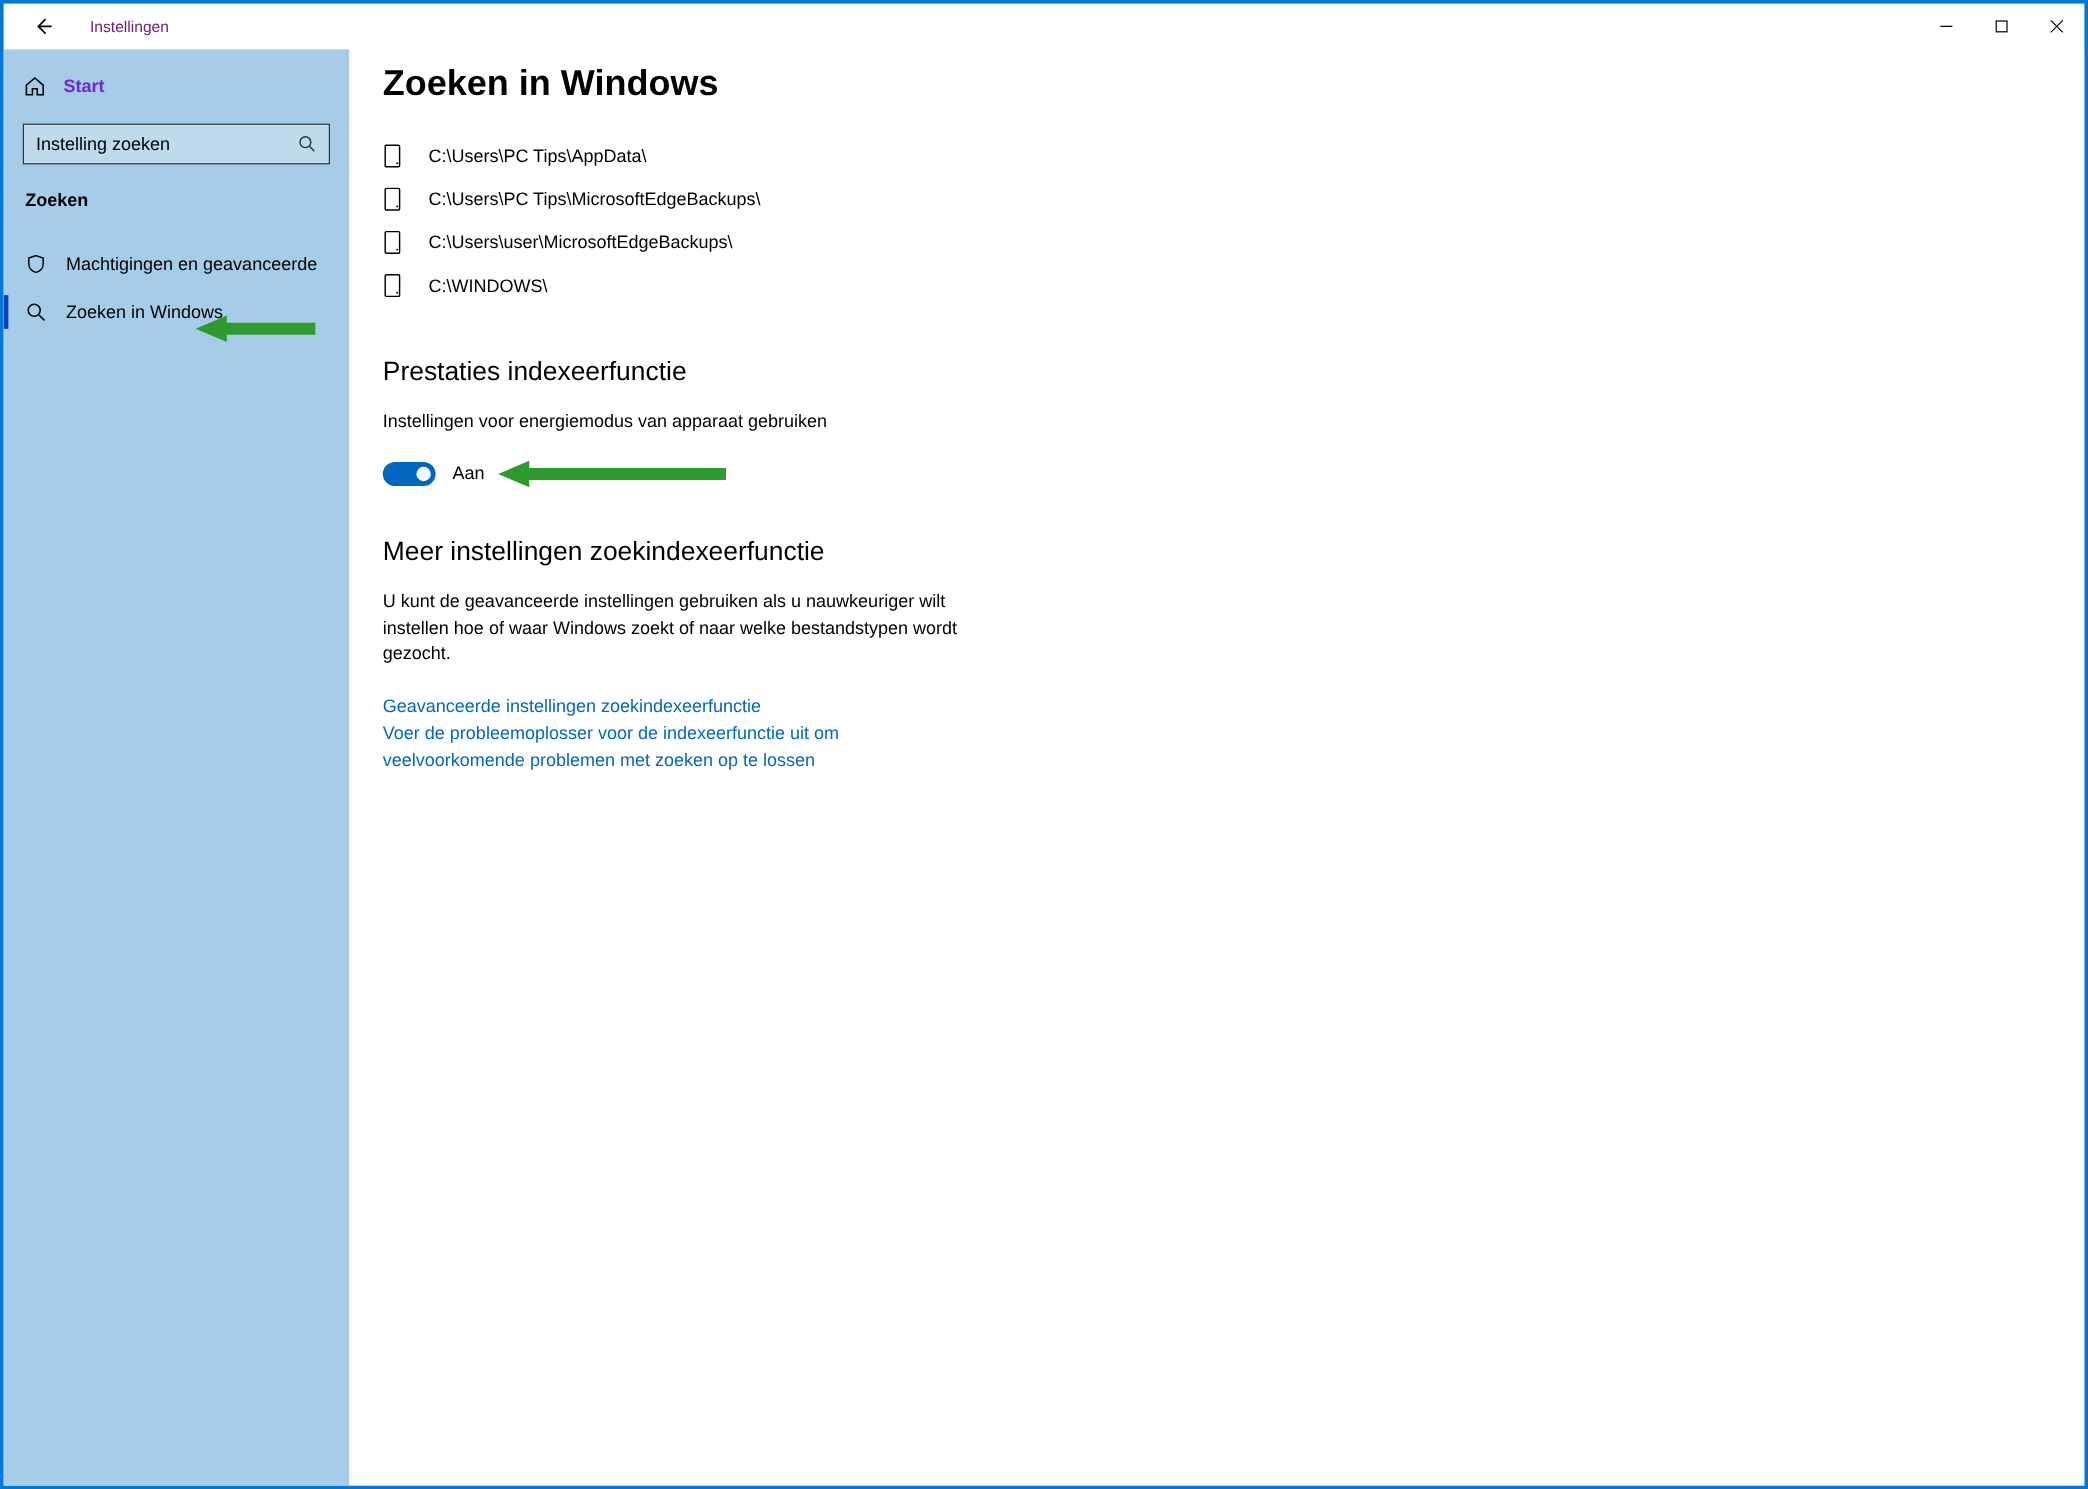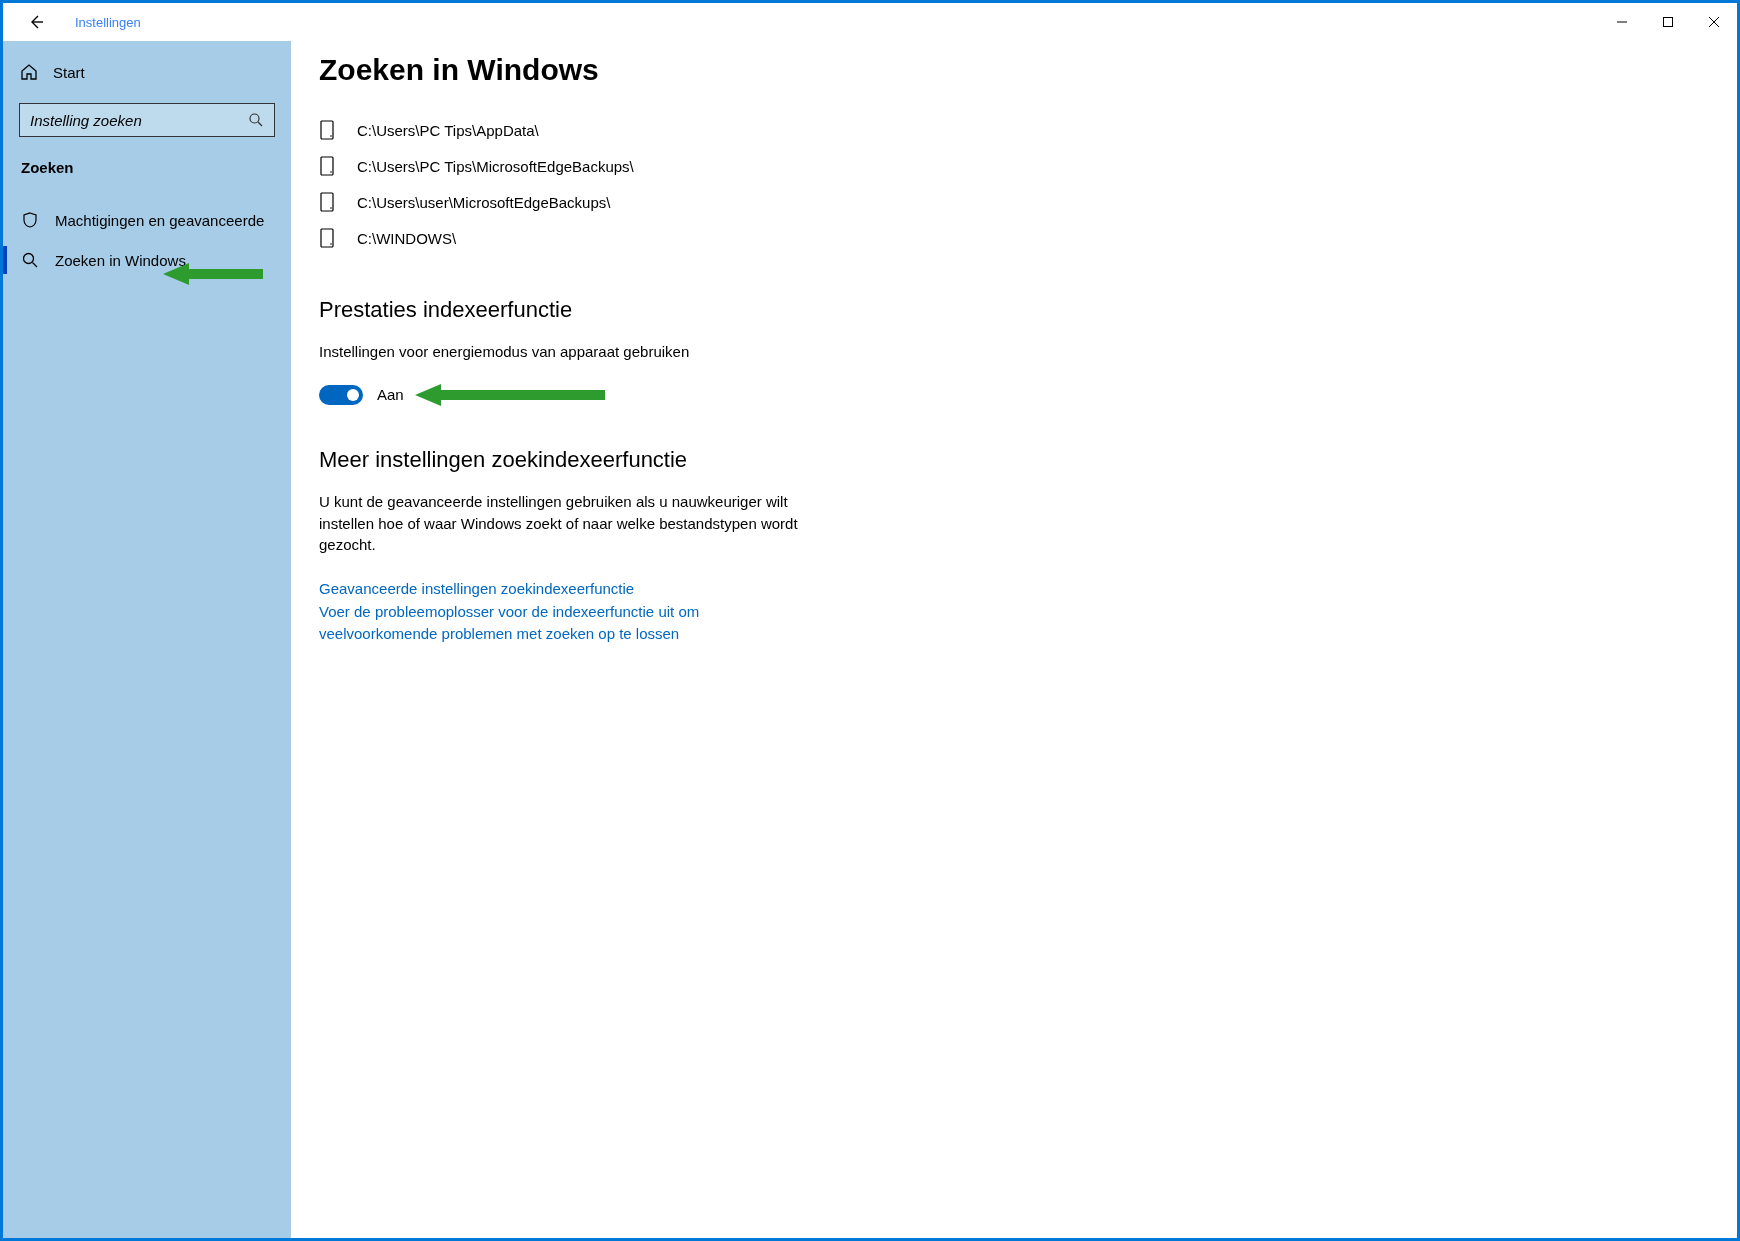--- a/index.html
+++ b/index.html
@@ -6,37 +6,37 @@
 body { width: 1296px; height: 926px; background: #0078d7; overflow: hidden; }
 .window {
   position: absolute; top: 3px; left: 3px; right: 3px; bottom: 3px;
   background: #fff; display: flex; flex-direction: column;
 }
 .titlebar {
   height: 38px; display: flex; align-items: center;
   padding-left: 18px;
 }
 .back-btn { width: 30px; height: 30px; display:flex; align-items:center; justify-content:center; cursor:pointer; }
-.title-text { font-size: 13px; margin-left: 24px; color: #3b82f6; }
+.title-text { font-size: 13px; margin-left: 24px; color: #701a75; }
 .win-controls { margin-left: auto; display:flex; }
 .win-controls div { width: 46px; height: 38px; display:flex; align-items:center; justify-content:center; cursor:pointer; }
 .content { flex:1; display:flex; overflow:hidden; }
 .sidebar {
   width: 288px; background: #a7cce7; padding: 14px 16px 0 16px;
   display:flex; flex-direction:column; position:relative;
 }
 .home-row { display:flex; align-items:center; height: 34px; margin-bottom: 14px; cursor:pointer; }
 .home-row .icon { width: 20px; height:20px; margin-right: 14px; }
-.home-row span { font-size: 15px; color:#000000; }
+.home-row span { font-size: 15px; color:#6d28d9;font-weight:bold; }
 .search-box {
   height: 34px; border: 1px solid #333; background: #bedaed;
   display:flex; align-items:center; padding: 0 10px; margin-bottom: 22px;
 }
 .search-box input {
-  flex:1; border:none; outline:none; background:transparent; font-size: 15px; color:#000;font-style:italic;
+  flex:1; border:none; outline:none; background:transparent; font-size: 15px; color:#000;
 }
 .search-box input::placeholder { color:#000; }
 .search-box .sicon { width:16px; height:16px; }
 .category-label { font-size: 15px; font-weight:600; color:#000; margin-bottom: 24px; padding-left: 2px; }
 .nav-item {
   height: 40px; display:flex; align-items:center; cursor:pointer;
   padding-left: 2px; position:relative;
 }
 .nav-item .nicon { width:18px; height:18px; margin-right: 16px; }
 .nav-item span { font-size: 15px; color:#000; }

